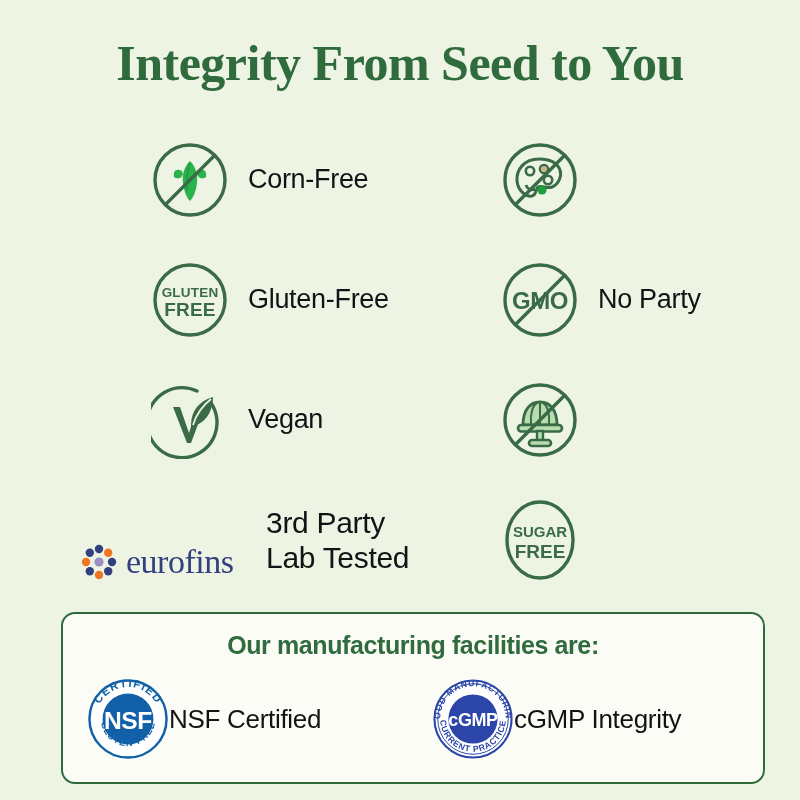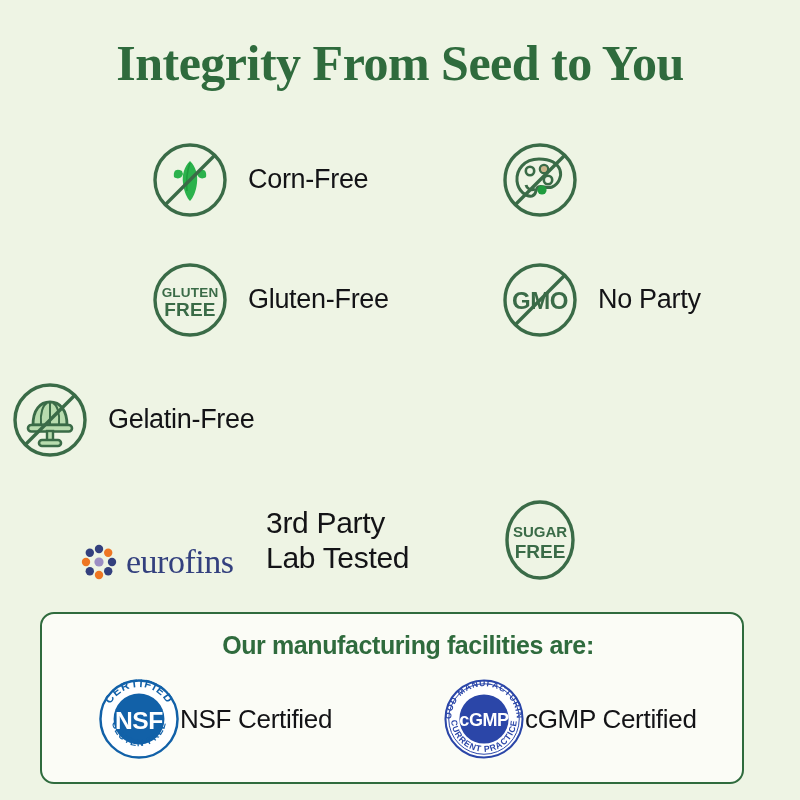--- a/index.html
+++ b/index.html
@@ -55,27 +55,26 @@
   .euro-word{
     font-family:"Liberation Serif", serif;
     font-size:34px;
     color:#33407e;
     letter-spacing:-0.5px;
     margin-left:6px;
   }
 
   
   .panel{
-    position:absolute;left:40px;top:612px;
+    position:absolute;left:61px;top:612px;
     width:704px;height:172px;
     box-sizing:border-box;
     background:#fbfcf6;
     border:2px solid #2f6b3d;
     border-radius:14px;
-    padding-left:32px;
   }
   .panel-title{
     text-align:center;
     margin-top:17px;
     font-size:25px;
     font-weight:700;
     color:#2f6b3d;
     letter-spacing:-0.4px;
   }
   .panel-row{
@@ -148,35 +147,45 @@
             <circle cx="39" cy="39" r="35" fill="none" stroke="#3a6b47" stroke-width="3.4"></circle>
             <text x="39" y="48" text-anchor="middle" font-family="Liberation Sans, sans-serif" font-size="24" font-weight="700" fill="#3a6b47" letter-spacing="-0.5">GMO</text>
             <line x1="15" y1="63" x2="63" y2="15" stroke="#3a6b47" stroke-width="3.4"></line>
           </svg>
         </div>
         <div class="lbl">No Party</div>
       </div>
     </div>
 
     <div class="row">
+      <div class="cell left">
+        <div class="icon-wrap">
+          <svg width="78" height="78" viewBox="0 0 78 78">
+            <path d="M60 22 A35 35 0 1 1 46 10" fill="none" stroke="#3a6b47" stroke-width="3.4" stroke-linecap="round"></path>
+            <path d="M22 26 L36 62 L40 62 L52 30 L45 30 L38 52 L29 26 Z" fill="#3a6b47"></path>
+            <path d="M40 44 C40 30 48 20 62 16 C62 32 53 43 40 46 Z" fill="#3a6b47"></path>
+            <path d="M60 18 C50 26 45 34 42 44" fill="none" stroke="#eef4e4" stroke-width="1.7"></path>
+          </svg>
+        </div>
+        <div class="lbl">Vegan</div>
+      </div>
       <div class="cell right">
         <div class="icon-wrap">
           <svg width="78" height="78" viewBox="0 0 78 78">
             <circle cx="39" cy="39" r="35" fill="none" stroke="#3a6b47" stroke-width="3.4"></circle>
             <path d="M22 44 C22 29 29 21 39 21 C49 21 56 29 56 44 Z" fill="#b8dcae" stroke="#3a6b47" stroke-width="2.8" stroke-linejoin="round"></path>
             <path d="M30 43 C29 32 32 24 36 22" fill="none" stroke="#3a6b47" stroke-width="2"></path>
             <path d="M39 43 L39 21" fill="none" stroke="#3a6b47" stroke-width="2"></path>
             <path d="M48 43 C49 32 46 24 42 22" fill="none" stroke="#3a6b47" stroke-width="2"></path>
             <rect x="17" y="44" width="44" height="6.5" rx="3.2" fill="#b8dcae" stroke="#3a6b47" stroke-width="2.6"></rect>
             <rect x="36" y="50" width="6" height="10" fill="#b8dcae" stroke="#3a6b47" stroke-width="2.4"></rect>
             <rect x="28" y="59" width="22" height="6" rx="3" fill="#b8dcae" stroke="#3a6b47" stroke-width="2.6"></rect>
             <line x1="15" y1="63" x2="63" y2="15" stroke="#3a6b47" stroke-width="3.4"></line>
           </svg>
         </div>
-        <div class="lbl">Gelatin-Free</div>
       </div>
     </div>
 
     <div class="row">
       <div class="cell left">
         <div class="eurofins">
           <svg width="42" height="42" viewBox="0 0 42 42">
             <circle cx="21" cy="8" r="4.2" fill="#33407e"></circle>
             <circle cx="30.2" cy="11.8" r="4.2" fill="#ee7623"></circle>
             <circle cx="34" cy="21" r="4.2" fill="#33407e"></circle>
@@ -238,19 +247,19 @@
           <circle cx="50" cy="50" r="43" fill="none" stroke="#2b46a8" stroke-width="1.2"></circle>
           <circle cx="50" cy="50" r="30" fill="#2b46a8"></circle>
           <text font-family="Liberation Sans, sans-serif" font-size="10.5" font-weight="700" fill="#2b46a8" letter-spacing="0.9">
             <textPath href="#gmpTop" startOffset="50%" text-anchor="middle">GOOD MANUFACTURING</textPath>
           </text>
           <text font-family="Liberation Sans, sans-serif" font-size="10.5" font-weight="700" fill="#2b46a8" letter-spacing="0.9">
             <textPath href="#gmpBot" startOffset="50%" text-anchor="middle">CURRENT PRACTICE</textPath>
           </text>
           <text x="50" y="59" text-anchor="middle" font-family="Liberation Sans, sans-serif" font-size="22" font-weight="700" fill="#ffffff" letter-spacing="-0.5">cGMP</text>
         </svg>
-        <span class="cert-lbl">cGMP Certified</span>
+        <span class="cert-lbl">cGMP Integrity</span>
       </div>
 
     </div>
   </div>
 
 </div>
 
 </body></html>

